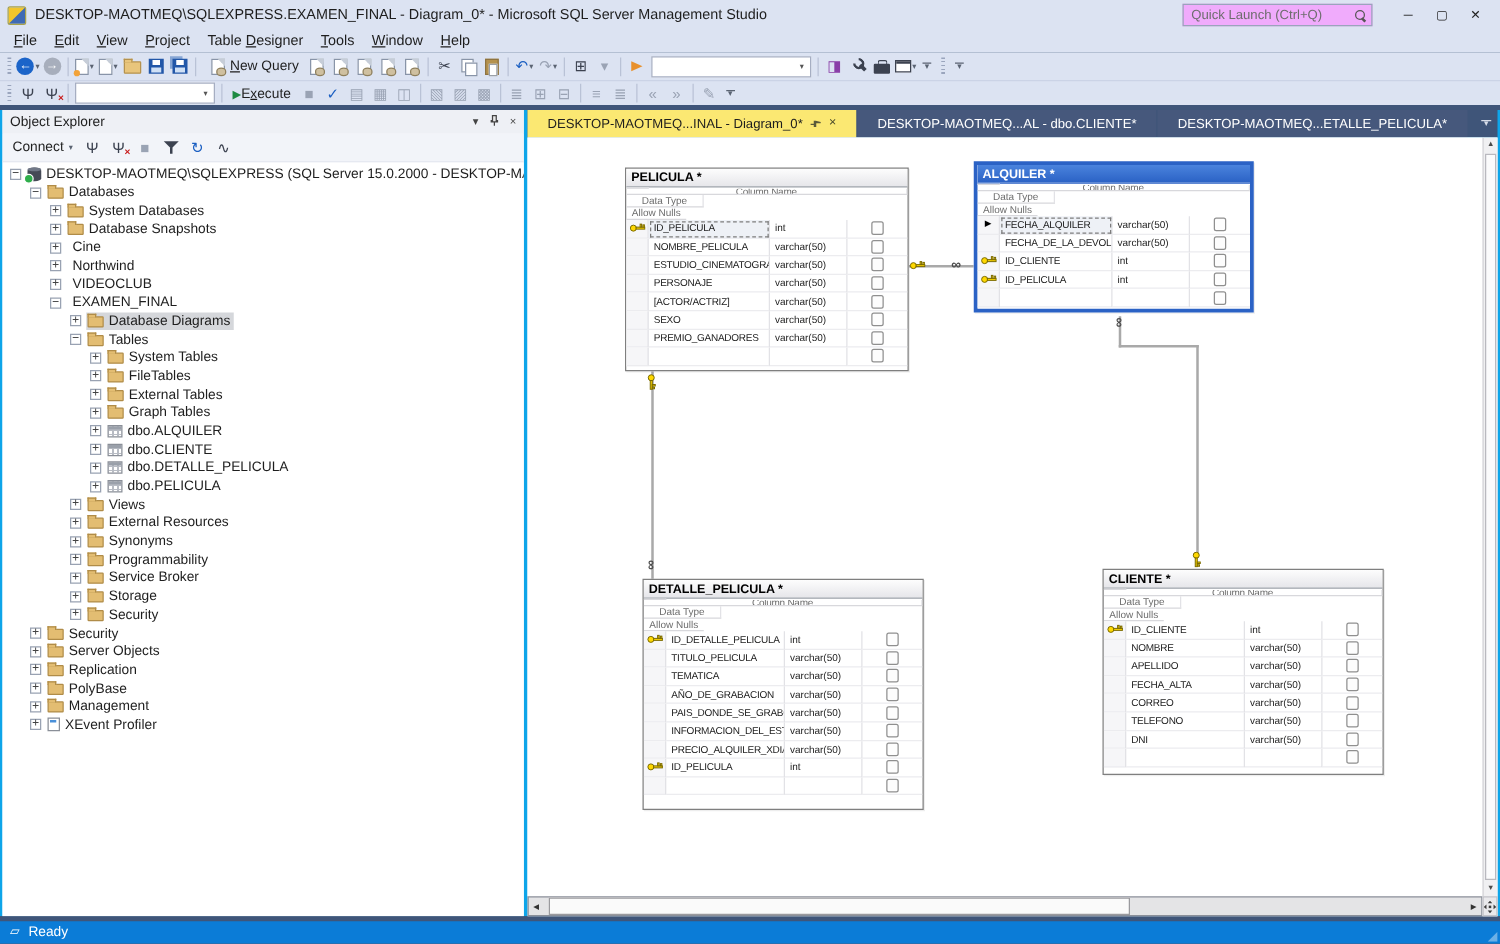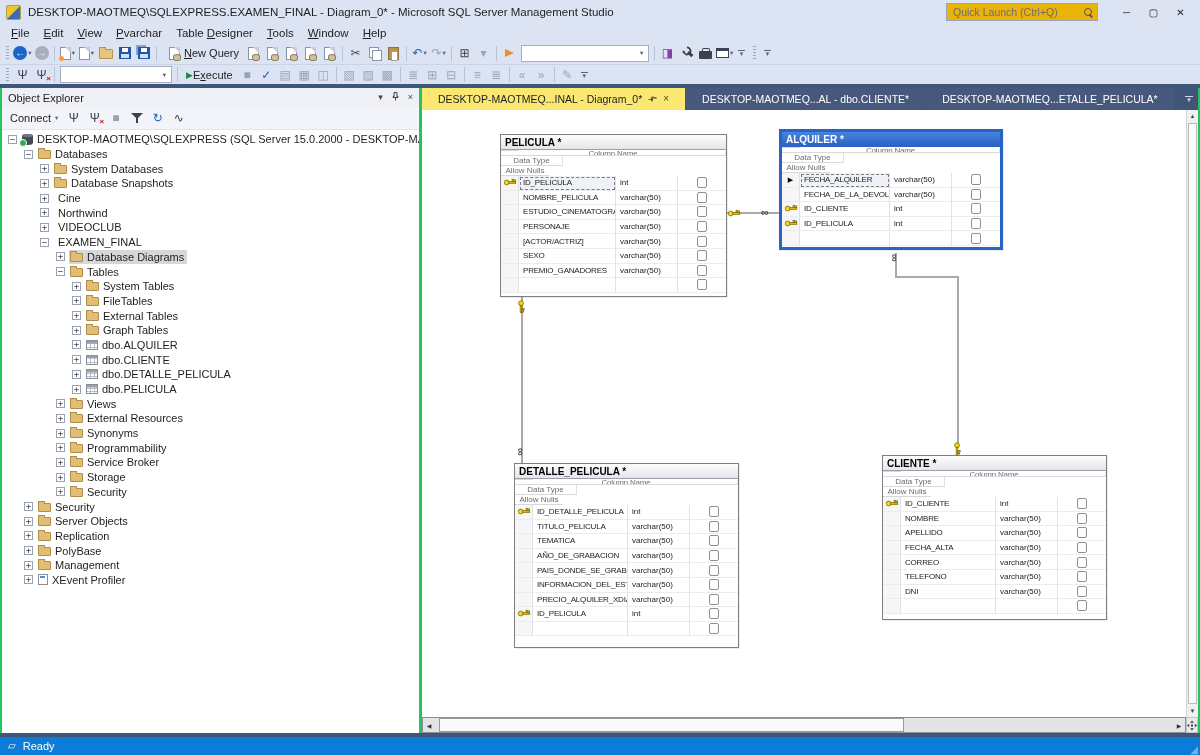--- a/index.html
+++ b/index.html
@@ -5,21 +5,21 @@
   html,body{margin:0;padding:0;width:1200px;height:755px;overflow:hidden;
     font-family:"Liberation Sans",sans-serif;background:#3f5579;}
   *{box-sizing:border-box;}
   #app{width:1200px;height:755px;display:flex;flex-direction:column;}
 
   
   .titlebar{height:24px;background:#dce3f2;display:flex;align-items:center;padding:0 6px;gap:7px;flex:none;justify-content:center;}
   .app-icon{width:15px;height:15px;border-radius:2px;flex:none;
     background:linear-gradient(135deg,#f2c52b 0 48%,#3f6ab5 52% 100%);border:1px solid #a8a24c;}
   .tb-title{font-size:11.5px;color:#1e1e1e;white-space:nowrap;}
-  .quick-launch{margin-left:auto;width:152px;height:18px;background:#eab308;border:1px solid #9aa4bc;
+  .quick-launch{margin-left:auto;width:152px;height:18px;background:#f0abfc;border:1px solid #9aa4bc;
     display:flex;align-items:center;padding:0 4px;gap:3px;}
   .quick-launch input{border:none;outline:none;flex:1;font-size:10.5px;color:#555;background:transparent;min-width:0;
     font-family:"Liberation Sans",sans-serif;}
   .quick-launch input::placeholder{color:#6d6d6d;}
   .mag{width:9px;height:9px;position:relative;flex:none;}
   .mag::before{content:"";position:absolute;top:0;left:0;width:6px;height:6px;border:1.4px solid #555;border-radius:50%;}
   .mag::after{content:"";position:absolute;width:4px;height:1.5px;background:#555;left:5px;top:7px;transform:rotate(45deg);}
   .win-controls{display:flex;margin-left:8px;}
   .wc{width:27px;height:20px;display:flex;align-items:center;justify-content:center;font-size:10px;color:#222;}
 
@@ -79,21 +79,21 @@
   .shape-wrench .sh::before{content:"";position:absolute;top:0;left:3px;width:5px;height:5px;border:2px solid #3c4250;border-radius:50%;border-top-color:transparent;}
   .shape-wrench .sh::after{content:"";position:absolute;top:6px;left:6px;width:2.5px;height:6px;background:#3c4250;}
   .shape-toolbox .sh{width:13px;height:8px;background:#3c4250;border-radius:1px;position:relative;display:block;margin-top:3px;}
   .shape-toolbox .sh::before{content:"";position:absolute;top:-3px;left:3px;width:6px;height:3px;border:1px solid #3c4250;border-bottom:none;border-radius:2px 2px 0 0;}
   .shape-console .sh{width:13px;height:10px;border:1px solid #3c4250;background:#fff;position:relative;display:block;}
   .shape-console .sh::before{content:"";position:absolute;top:0;left:0;right:0;height:2px;background:#3c4250;}
 
   .env-strip{height:4px;background:#3f5579;flex:none;}
 
   
-  .main{flex:1;display:flex;background:#22c55e;padding:0 2px;gap:3px;min-height:0;}
+  .main{flex:1;display:flex;background:#0ea5e9;padding:0 2px;gap:3px;min-height:0;}
 
   
   .oe{width:417px;flex:none;display:flex;flex-direction:column;background:#fff;}
   .oe-header{height:19px;background:#eef0f5;display:flex;align-items:center;padding:0 6px;font-size:11px;color:#1e1e1e;flex:none;}
   .oe-hicons{margin-left:auto;display:flex;gap:8px;color:#444;align-items:center;}
   .oe-hicons span{font-size:9px;line-height:1;}
   .oe-toolbar{height:23px;background:#f2f4f9;display:flex;align-items:center;padding:0 4px;gap:2px;
     border-bottom:1px solid #e2e5ee;flex:none;}
   .connect-btn{font-size:11px;color:#1e1e1e;display:flex;align-items:center;gap:4px;padding:0 4px;}
   .oe-tree{flex:1;overflow:hidden;background:#fff;padding-top:2px;}
@@ -198,21 +198,21 @@
       <span class="wc">─</span>
       <span class="wc">▢</span>
       <span class="wc">✕</span>
     </div>
   </div>
 
   <div class="menubar" id="menubar">
       <span class="menu-item"><span></span><span class="u">F</span><span>ile</span></span>
       <span class="menu-item"><span></span><span class="u">E</span><span>dit</span></span>
       <span class="menu-item"><span></span><span class="u">V</span><span>iew</span></span>
-      <span class="menu-item"><span></span><span class="u">P</span><span>varchar</span></span>
+      <span class="menu-item"><span></span><span class="u">P</span><span>roject</span></span>
       <span class="menu-item"><span>Table </span><span class="u">D</span><span>esigner</span></span>
       <span class="menu-item"><span></span><span class="u">T</span><span>ools</span></span>
       <span class="menu-item"><span></span><span class="u">W</span><span>indow</span></span>
       <span class="menu-item"><span></span><span class="u">H</span><span>elp</span></span>
     </div>
 
   <div class="toolbar" id="tb1">
       <span class="grip"></span>
       <span class="tbi circ blue">
         <span class="g">←</span>

